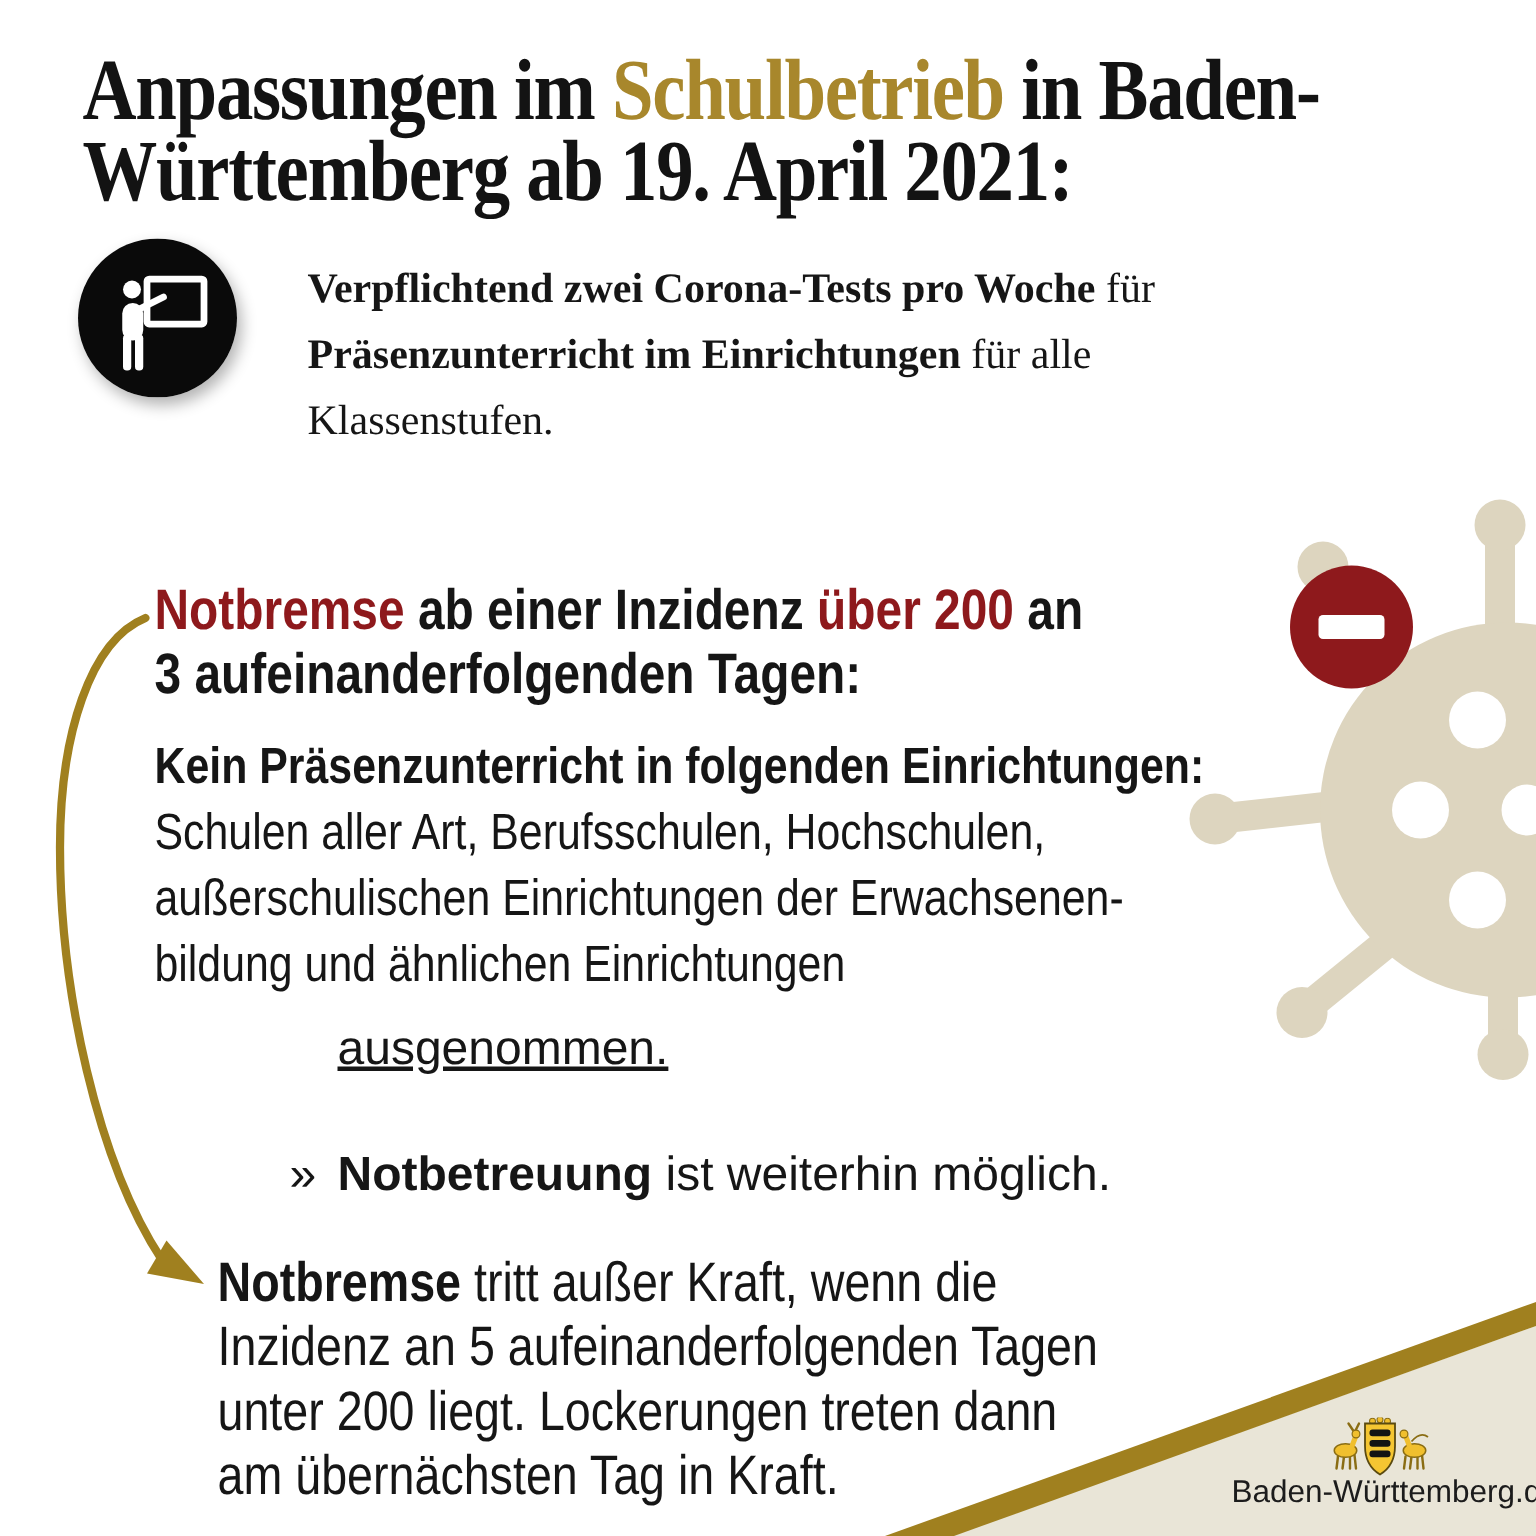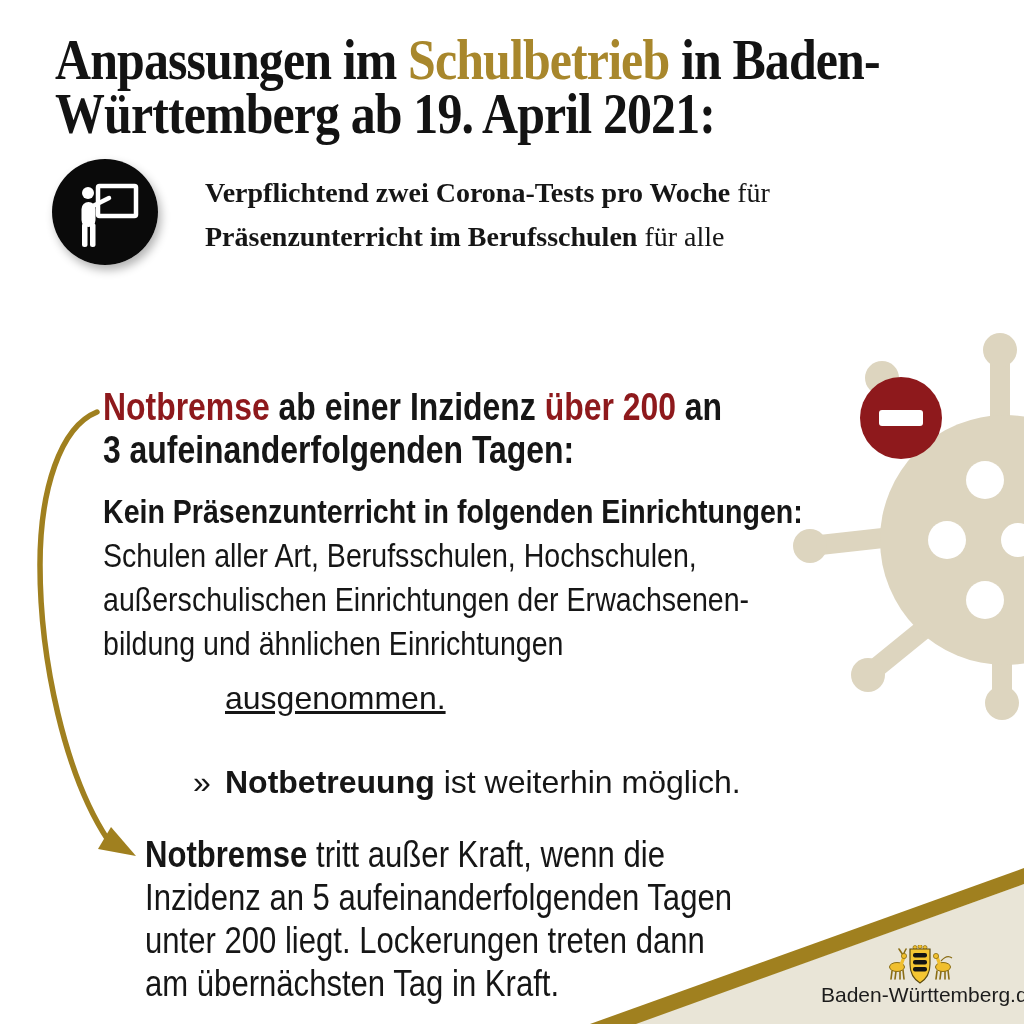--- a/index.html
+++ b/index.html
@@ -86,21 +86,22 @@
       <rect x="30" y="64" width="5.5" height="24" rx="2.5"></rect>
       <rect x="38" y="64" width="5.5" height="24" rx="2.5"></rect>
     </g>
     <line x1="41" y1="47" x2="57" y2="39" stroke="#ffffff" stroke-width="4.5" stroke-linecap="round"></line>
     <rect x="46" y="27" width="38" height="30" rx="1.5" fill="none" stroke="#ffffff" stroke-width="4.5"></rect>
   </svg>
 </div>
 
 <div class="abs intro">
   <div class="line"><b>Verpflichtend zwei Corona-Tests pro Woche</b><span> für</span></div>
-  <div class="line"><b>Präsenzunterricht im Berufsschulen</b><span> für alle</span></div>
+  <div class="line"><b>Präsenzunterricht im Einrichtungen</b><span> für alle</span></div>
+  <div class="line">Klassenstufen.</div>
 </div>
 
 <div class="abs nb cond">
   <div class="line">
     <span class="red">Notbremse</span><span> ab einer Inzidenz </span><span class="red">über 200</span><span> an</span>
   </div>
   <div class="line">3 aufeinanderfolgenden Tagen:</div>
 </div>
 
 <div class="abs minus-badge">

